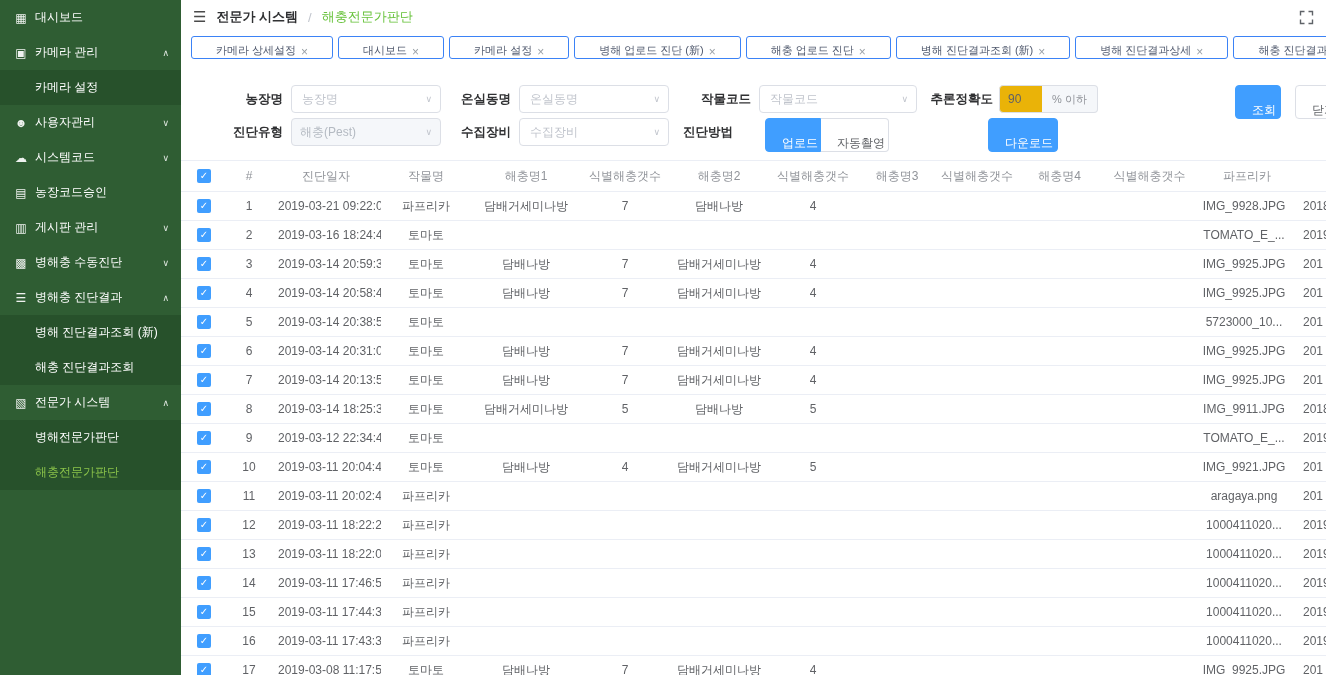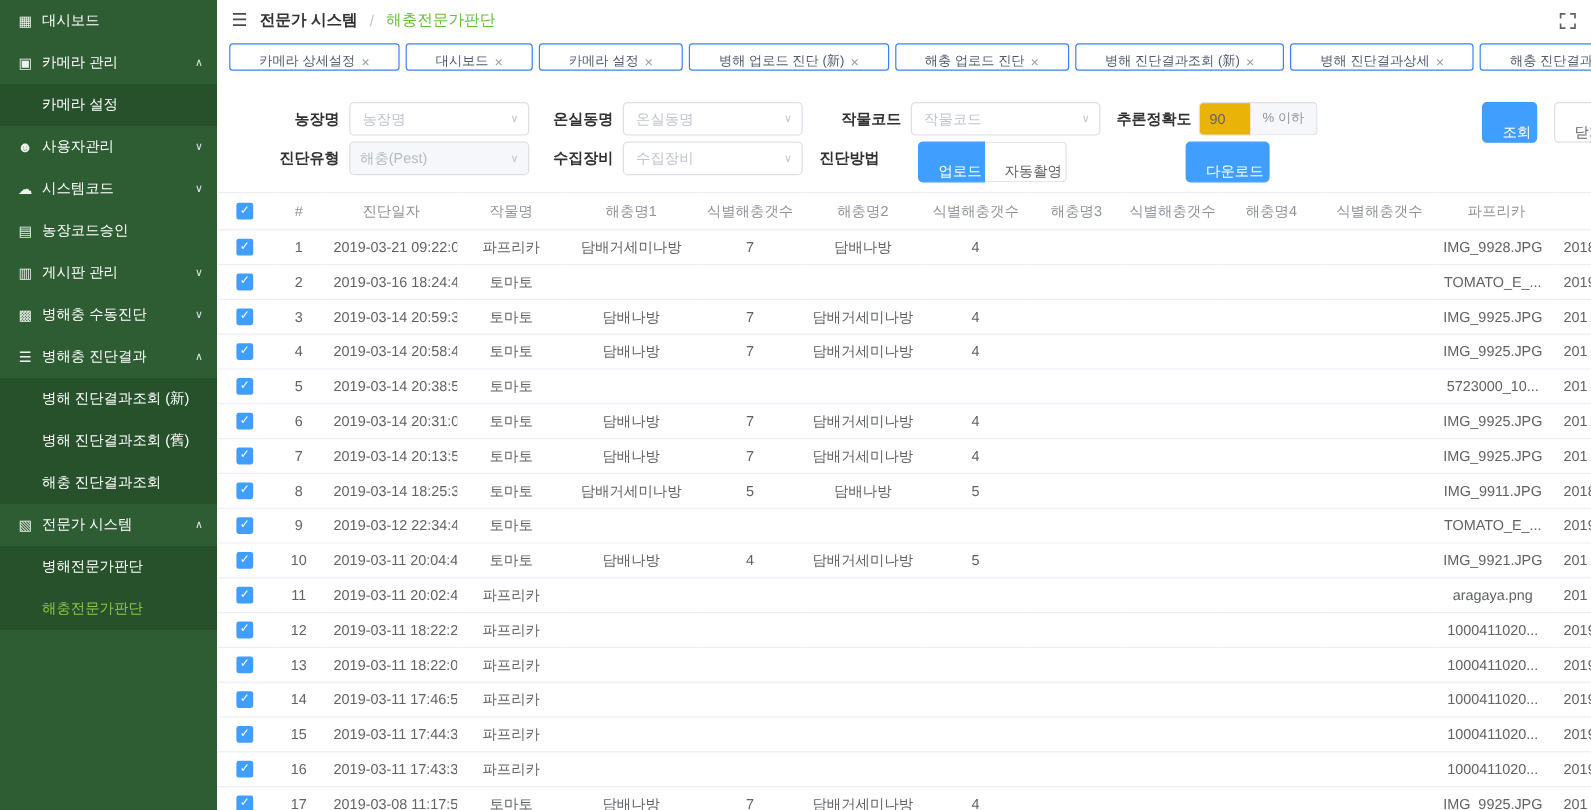--- a/index.html
+++ b/index.html
@@ -115,23 +115,20 @@
       </div>
       <div class="side-item">
         <span class="side-icon">☰</span>
         <span class="side-label">병해충 진단결과</span>
         <span class="side-chev">∧</span>
       </div>
       <div class="side-item sub">
         <span class="side-label">병해 진단결과조회 (新)</span>
       </div>
       <div class="side-item sub">
-        <span class="side-label">병해 진단결과조회 (舊)</span>
-      </div>
-      <div class="side-item sub">
         <span class="side-label">해충 진단결과조회</span>
       </div>
       <div class="side-item">
         <span class="side-icon">▧</span>
         <span class="side-label">전문가 시스템</span>
         <span class="side-chev">∧</span>
       </div>
       <div class="side-item sub">
         <span class="side-label">병해전문가판단</span>
       </div>

